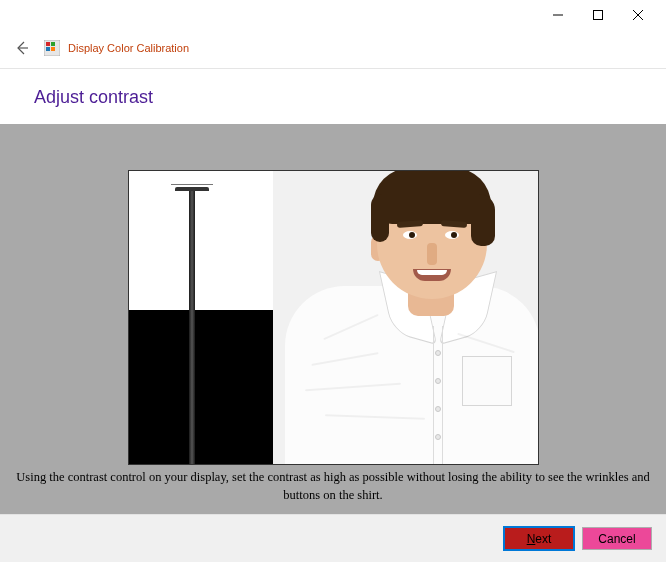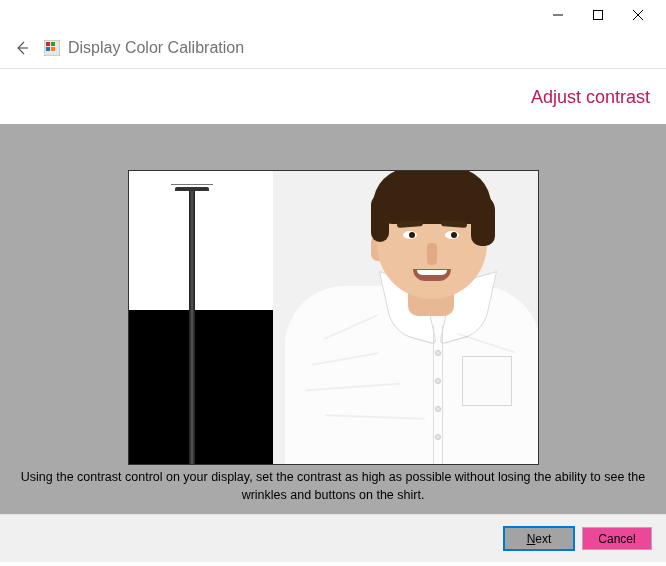--- a/index.html
+++ b/index.html
@@ -44,36 +44,36 @@
       justify-content: center;
       margin-right: 10px;
       cursor: pointer;
     }
     .app-icon {
       width: 16px;
       height: 16px;
       margin-right: 8px;
     }
     .app-title {
-      font-size: 16px;
-      color: #737373;
+      font-size: 11px;
+      color: #c2410c;
     }
     .page-title {
       font-size: 18px;
-      color: #be185d;
+      color: #4c1d95;
       padding: 18px 16px 16px 34px;
-      text-align: right;
     }
     .content-area {
       background: #a9a9a9;
       height: 390px;
       display: flex;
       flex-direction: column;
       align-items: center;
       position: relative;
+      font-family: Liberation Serif, serif;
     }
     .sample-image {
       width: 411px;
       height: 295px;
       margin-top: 46px;
       background: #fff;
       border: 1px solid #333;
       position: relative;
       overflow: hidden;
     }
@@ -180,21 +180,21 @@
       min-width: 70px;
       height: 23px;
       font-size: 12px;
       font-family: inherit;
       background: #ec4899;
       border: 1px solid #adadad;
       cursor: pointer;
       padding: 0 12px;
     }
     .btn.primary {
-      background: #a3a3a3;
+      background: #b91c1c;
       border: 1px solid #0078d7;
       box-shadow: 0 0 0 1px #0078d7;
     }
     .underline-first::first-letter { text-decoration: underline; }
   </style>
 </head>
 <body>
 
 <div class="titlebar">
   <div class="win-btn">

